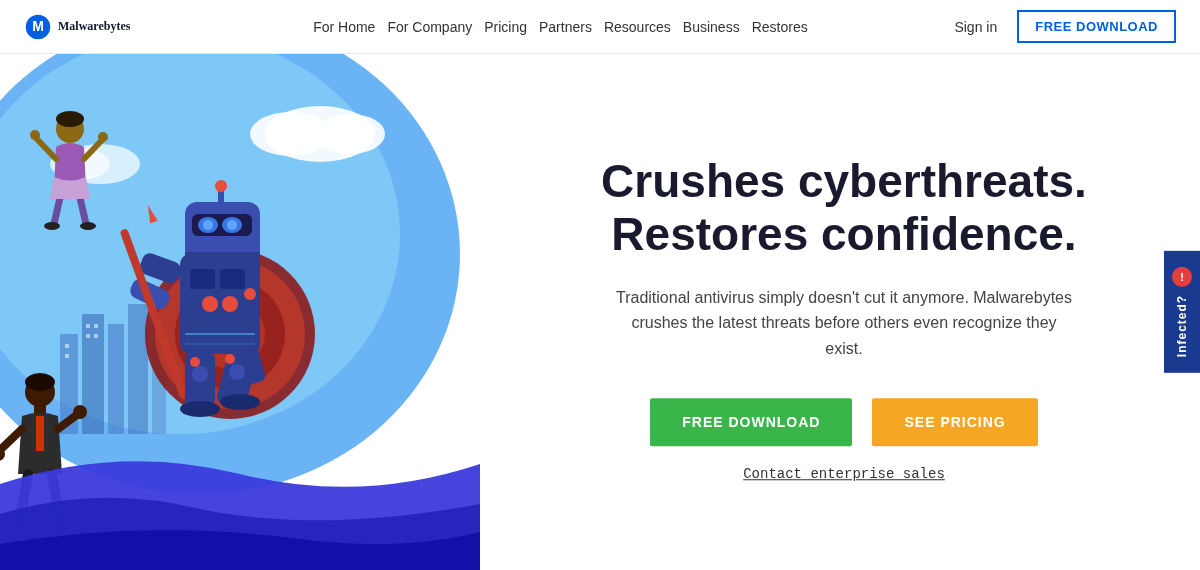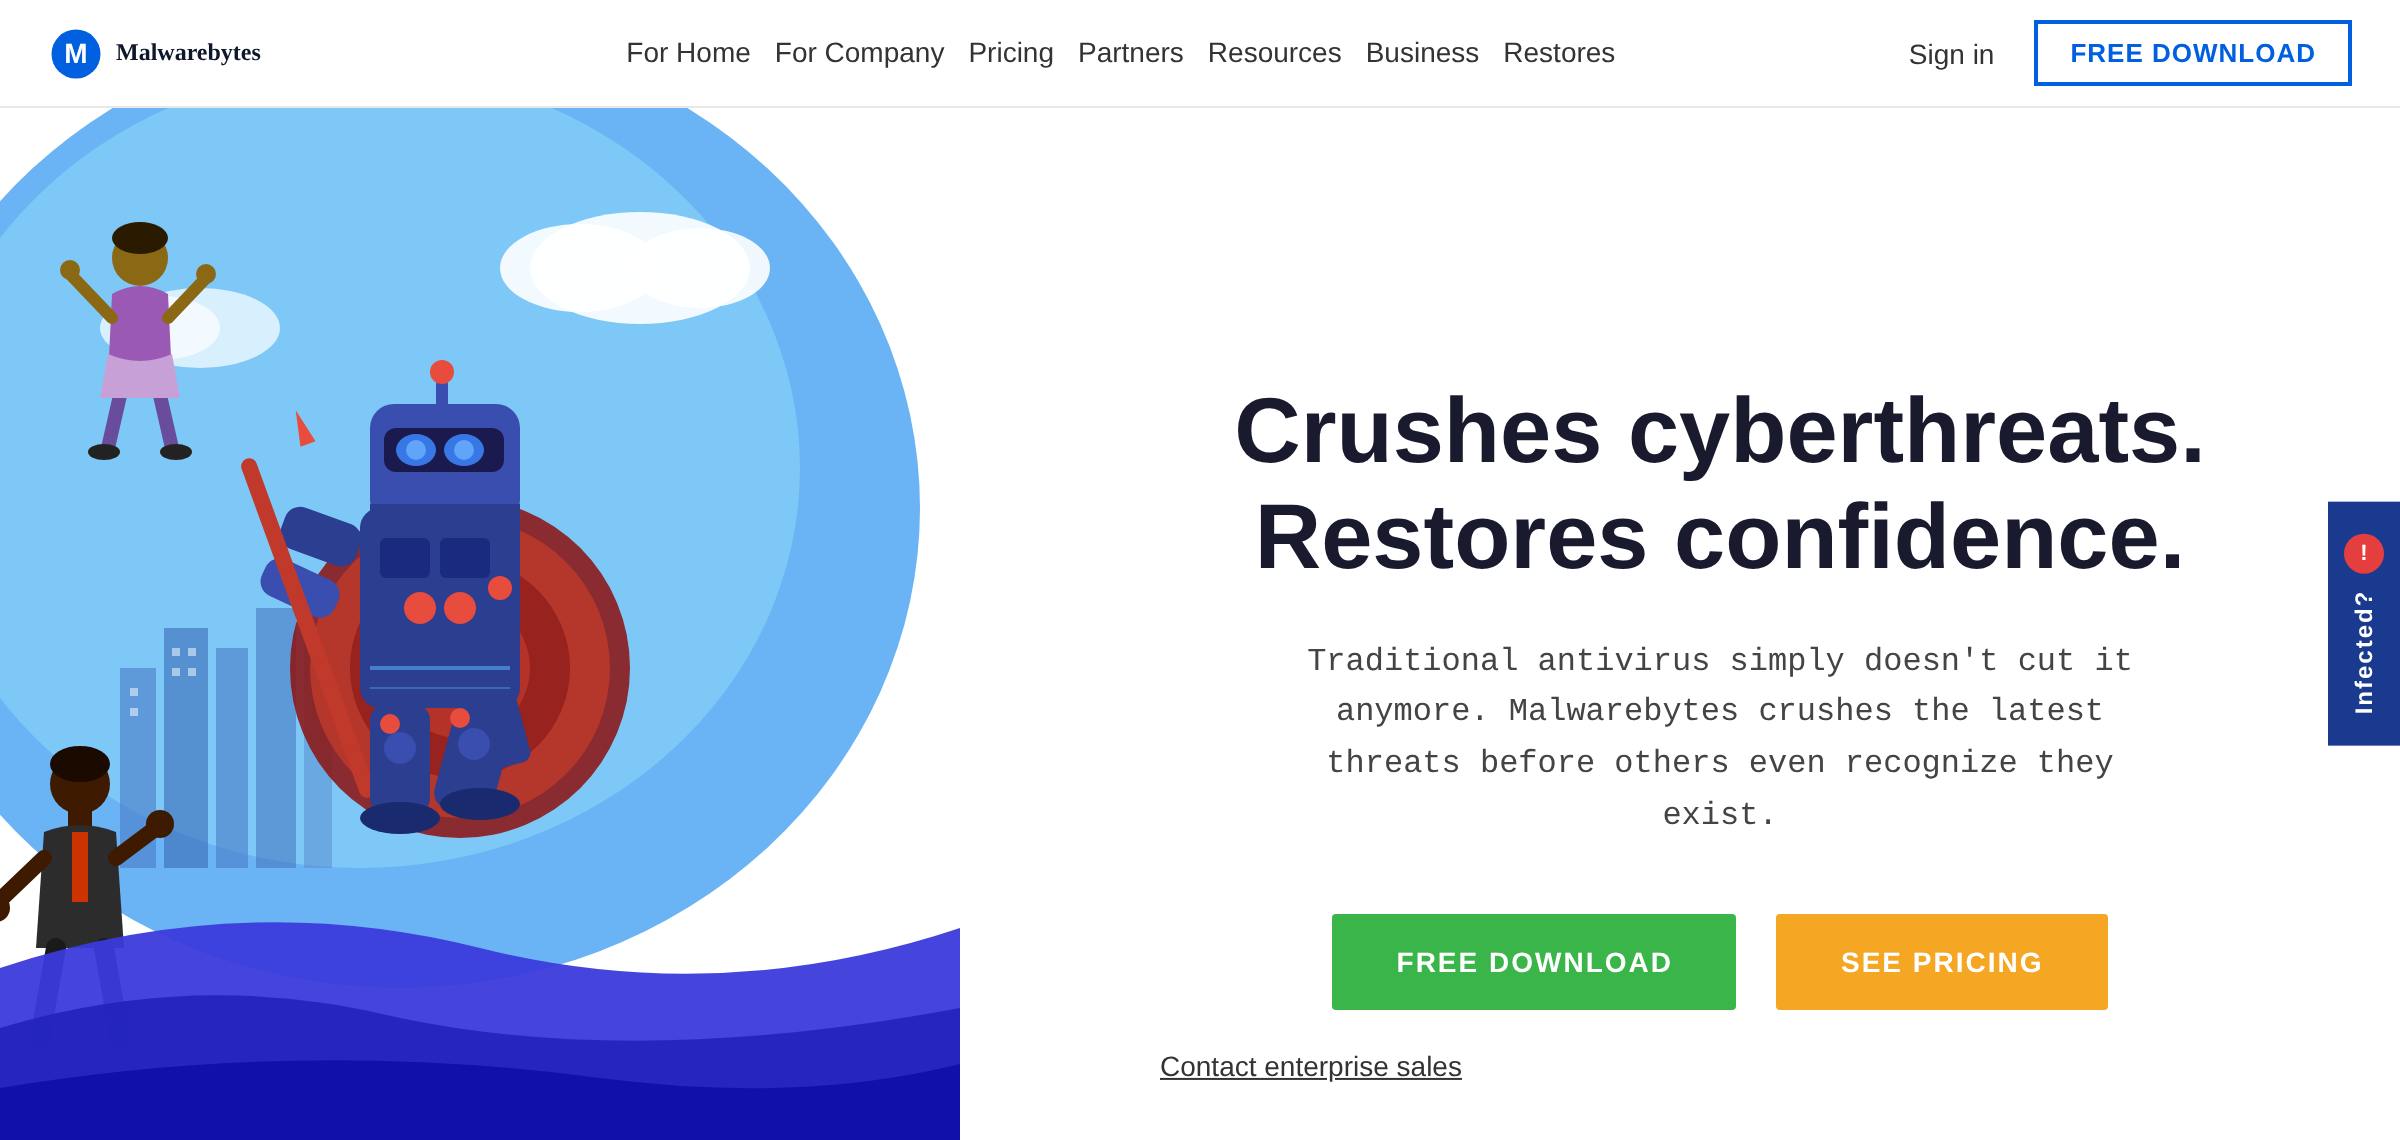--- a/index.html
+++ b/index.html
@@ -72,43 +72,41 @@
     .hero {
       position: relative;
       height: 516px;
       background: #fff;
       overflow: hidden;
     }
 
     
     .hero-content {
       position: absolute;
-      right: 60px;
+      right: 76px;
       top: 50%;
       transform: translateY(-48%);
       width: 560px;
       text-align: center;
-      margin-top: 46px;
     }
     .hero-headline {
       font-size: 46px;
       font-weight: 900;
       color: #1a1a2e;
       line-height: 1.15;
       margin-bottom: 24px;
     }
     .hero-subtext {
       font-size: 16px;
       color: #444;
       line-height: 1.6;
       margin-bottom: 36px;
       max-width: 460px;
       margin-left: auto;
       margin-right: auto;
-      font-family: Liberation Mono, monospace;
     }
     .hero-buttons {
       display: flex;
       gap: 20px;
       justify-content: center;
       margin-bottom: 20px;
     }
     .btn-green {
       background: #3ab54a;
       color: #fff;
@@ -133,21 +131,22 @@
       cursor: pointer;
       border-radius: 2px;
       text-align: right;
     }
     .enterprise-link {
       color: #333;
       font-size: 14px;
       text-decoration: underline;
       cursor: pointer;
       display: block;
-      text-align: left;
+      text-align: center;
+      font-family: Liberation Mono, monospace;
     }
 
     
     .infected-sidebar {
       position: absolute;
       right: 0;
       top: 50%;
       transform: translateY(-50%);
       background: #1a3a8f;
       width: 36px;

